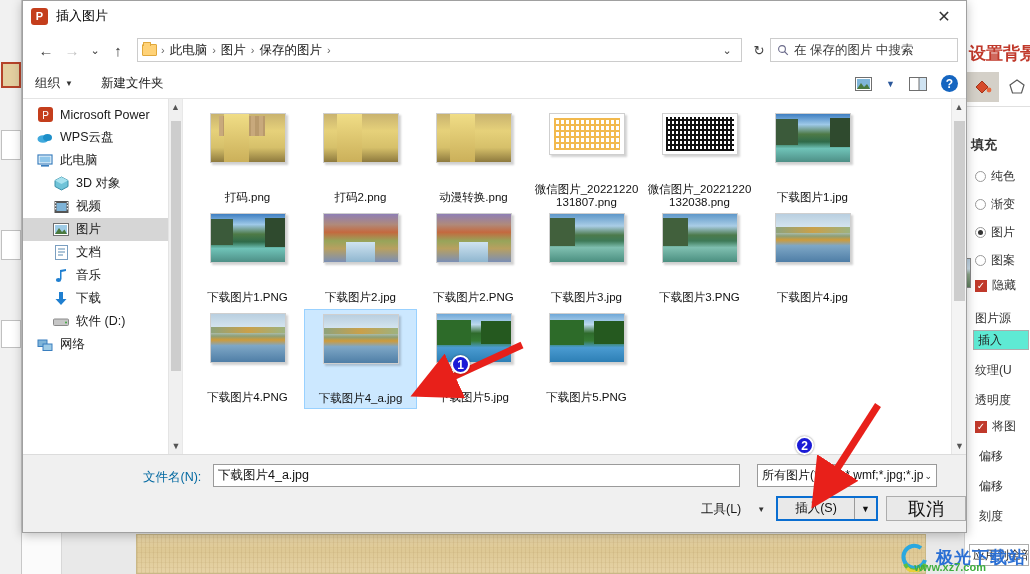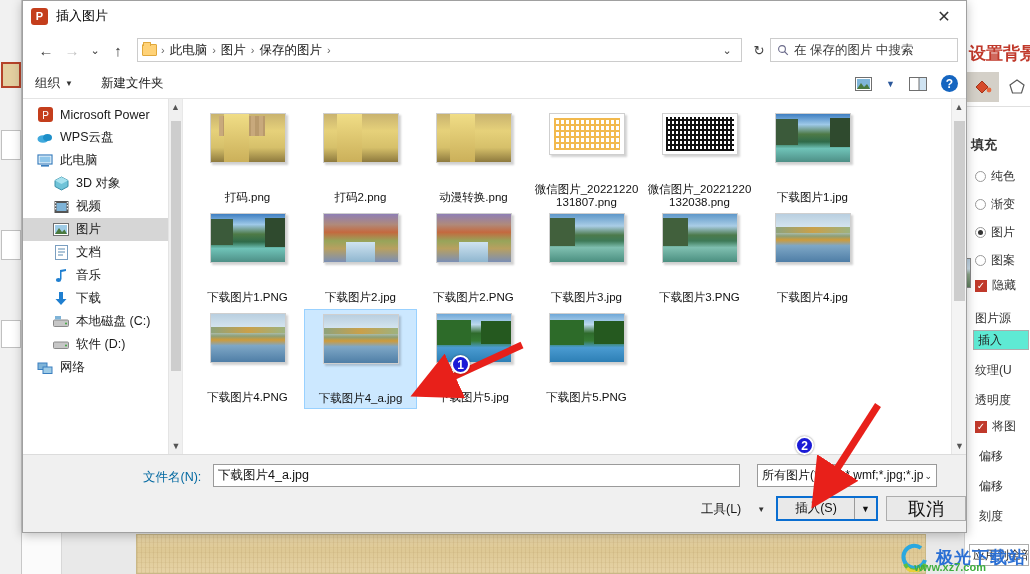--- a/index.html
+++ b/index.html
@@ -548,30 +548,20 @@
           <span class="side-ico">
             <svg width="14" height="15" viewBox="0 0 14 15">
                 <rect x="5" y="1" width="4" height="7" fill="#1f7fd0"></rect>
                 <path d="M1.5 8 L12.5 8 L7 14 Z" fill="#1f7fd0"></path>
               </svg>
           </span>
           <span>下载</span>
         </div>
         <div class="side-item indent">
           <span class="side-ico">
-            <svg width="16" height="13" viewBox="0 0 16 13">
-                <rect x="0.5" y="5" width="15" height="6.5" rx="1" fill="#c6c6c6" stroke="#8a8a8a"></rect>
-                <rect x="2" y="1" width="6" height="3.5" fill="#7fb4d8"></rect>
-                <circle cx="13" cy="8.5" r="1" fill="#3fa83f"></circle>
-              </svg>
-          </span>
-          <span>本地磁盘 (C:)</span>
-        </div>
-        <div class="side-item indent">
-          <span class="side-ico">
             <svg width="16" height="11" viewBox="0 0 16 11">
                 <rect x="0.5" y="3" width="15" height="6.5" rx="1" fill="#c6c6c6" stroke="#8a8a8a"></rect>
                 <circle cx="13" cy="6.5" r="1" fill="#3fa83f"></circle>
               </svg>
           </span>
           <span>软件 (D:)</span>
         </div>
         <div class="side-item">
           <span class="side-ico">
             <svg width="16" height="14" viewBox="0 0 16 14">

